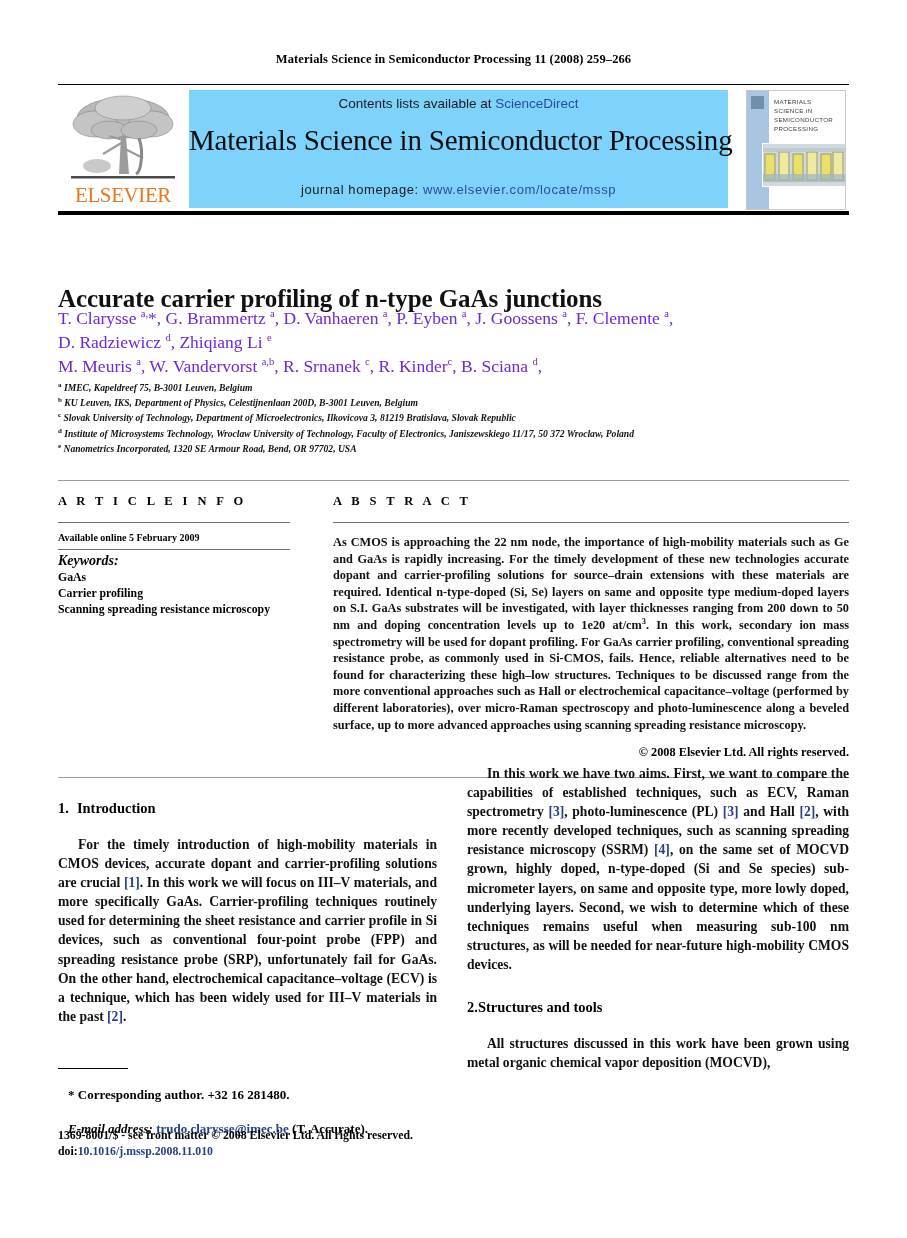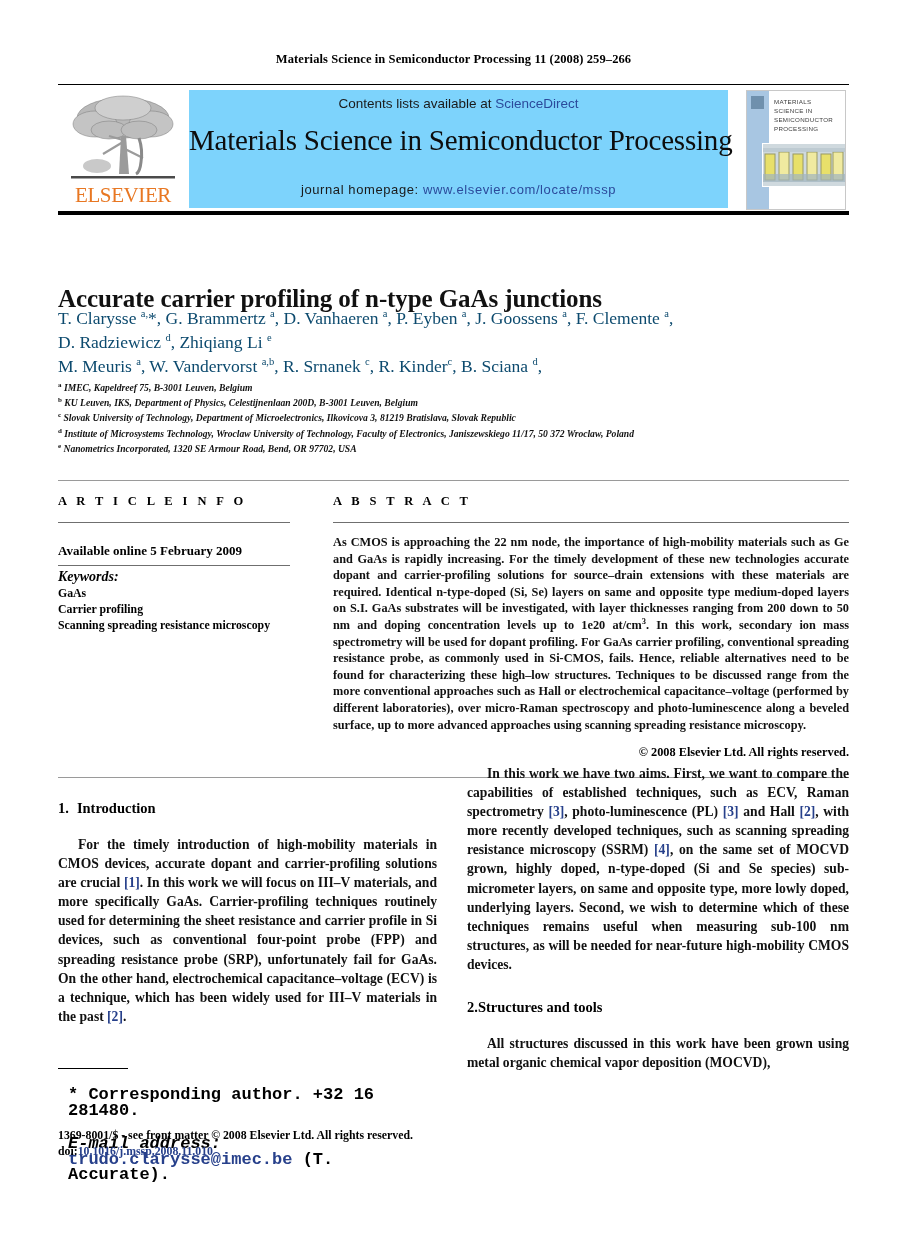--- a/index.html
+++ b/index.html
@@ -167,21 +167,21 @@
     color: #111;
     letter-spacing: -0.1px;
   }
   .authors {
     position: absolute;
     left: 58px; top: 306px;
     width: 790px;
     font-family: "Liberation Serif", serif;
     font-size: 17.5px;
     line-height: 24px;
-    color: #0c4a6e;
+    color: #6d28d9;
   }
   .authors sup {
     font-size: 10.5px;
     vertical-align: super;
     line-height: 0;
   }
   .affiliations {
     position: absolute;
     left: 58px; top: 380px;
     width: 800px;
@@ -235,24 +235,24 @@
     letter-spacing: 3.4px;
   }
   .thin-rule {
     margin-top: 13px;
     width: 232px;
     height: 1px;
     background: #6f6f6f;
   }
   .thin-rule.wide { width: 516px; }
   .info-avail {
-    margin-top: 20px;
-    font-family: "Liberation Serif", serif;
-    font-weight: bold;
-    font-size: 13px;
+    margin-top: 9px;
+    font-family: "Liberation Serif", serif;
+    font-weight: bold;
+    font-size: 10px;
   }
   .rule2 {
     margin-top: 6px;
     width: 232px;
     height: 1px;
     background: #6f6f6f;
   }
   .kw-head {
     margin-top: 3px;
     font-family: "Liberation Serif", serif;
@@ -329,23 +329,23 @@
     position: absolute;
     left: 58px; top: 1068px;
     width: 379px;
   }
   .footnote-rule {
     width: 70px; height: 1px;
     background: #000;
     margin-bottom: 7px;
   }
   .fn-line {
-    font-family: Liberation Mono, monospace;
-    font-weight: bold;
-    font-size: 17px;
+    font-family: Liberation Serif, serif;
+    font-weight: bold;
+    font-size: 13px;
     line-height: 15.5px;
     padding-left: 10px;
     margin-top: 18px;
   }
   .fn-line .ital {
     font-style: italic;
   }
   .fn-line .mail {
     color: #27408b;
     font-style: normal;

